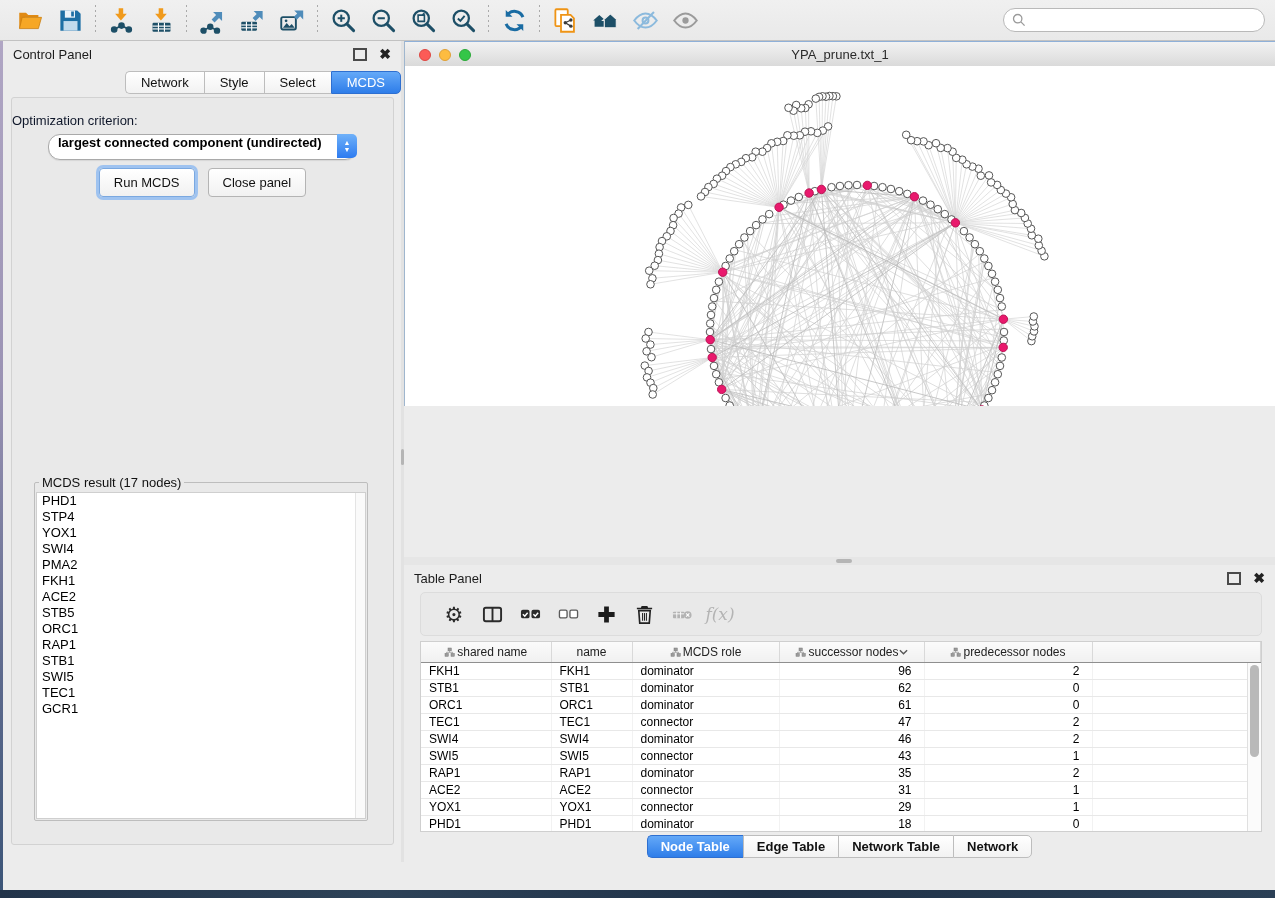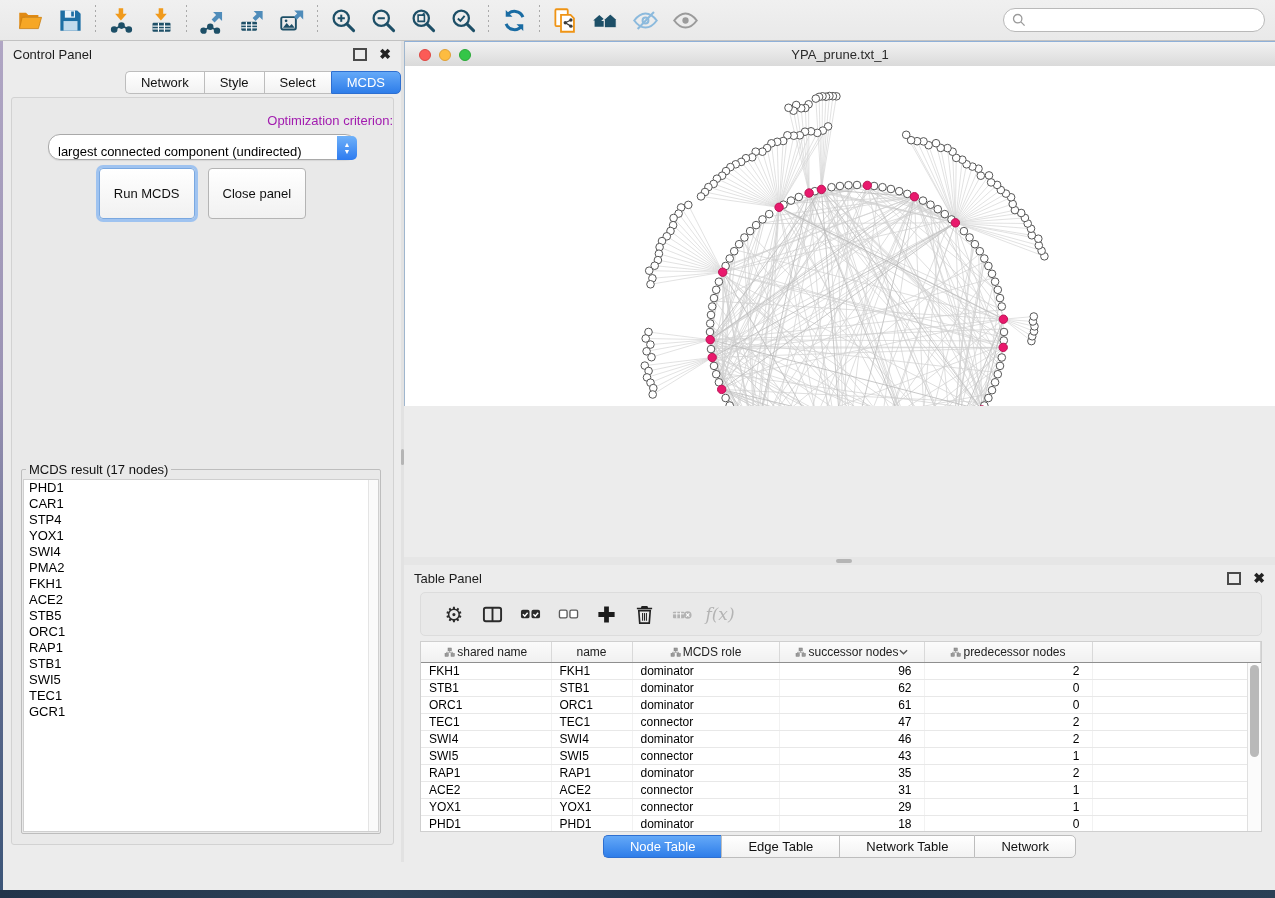--- a/index.html
+++ b/index.html
@@ -32,34 +32,34 @@
   .float-ico{width:10px;height:9px;border:2px solid #4a4a4a;margin-right:12px;}
   .close-ico{font-size:14px;font-weight:bold;color:#222;line-height:1;}
   .cp-tabs{display:flex;justify-content:flex-end;margin-top:4px;margin-left:24px;}
   .seg{font-size:13px;padding:3px 15px;background:linear-gradient(#fff,#f2f2f2);
     border:1px solid #bdbdbd;border-right:none;color:#111;cursor:default;}
   .seg:first-child{border-radius:5px 0 0 5px;}
   .seg:last-child{border-radius:0 5px 5px 0;border-right:1px solid #bdbdbd;}
   .seg.active{background:linear-gradient(#64a9f8,#2e7de9);color:#fff;border-color:#2e6fd0;}
   .panel-body{position:absolute;left:8px;right:7px;top:56px;bottom:17px;
     background:#e9e9e9;border:1px solid #d2d2d2;border-radius:3px;}
-  .opt-label{text-align:right;font-size:13px;margin-top:15px;color:#a21caf;}
+  .opt-label{text-align:left;font-size:13px;margin-top:15px;color:#0f172a;}
   .dropdown{position:absolute;left:36px;right:36px;top:36px;height:24px;background:#fff;
-    border:1px solid #a9a9a9;border-radius:12px;display:flex;align-items:flex-end;font-size:13px;
-    box-shadow:0 1px 1px rgba(0,0,0,.08);}
+    border:1px solid #a9a9a9;border-radius:12px;display:flex;align-items:flex-start;font-size:13px;
+    box-shadow:0 1px 1px rgba(0,0,0,.08);font-weight:bold;}
   .dropdown .dd-text{flex:1;padding-left:9px;white-space:nowrap;overflow:hidden;}
   .dd-cap{width:20px;height:24px;margin:-1px -1px -1px 0;border-radius:0 5px 5px 0;
     background:linear-gradient(#6fb1f9,#2d7bf0);display:flex;flex-direction:column;
     align-items:center;justify-content:center;gap:1px;}
   .dd-cap span{color:#fff;font-size:7px;line-height:6px;}
   .btn-row{position:absolute;top:70px;left:0;right:0;display:flex;justify-content:center;gap:13px;}
-  .mac-btn{font-size:13px;font-family:"Liberation Sans",sans-serif;padding:17px 14px;
+  .mac-btn{font-size:13px;font-family:"Liberation Sans",sans-serif;padding:6px 14px;
     background:linear-gradient(#fff,#f1f1f1);border:1px solid #b4b4b4;border-radius:4px;color:#111;}
   .mac-btn.focused{box-shadow:0 0 0 3px rgba(110,170,245,.6);border-color:#7aa8e0;}
-  fieldset.mcds{position:absolute;left:5px;right:8px;top:360px;bottom:6px;margin:4px;padding:0;
+  fieldset.mcds{position:absolute;left:5px;right:8px;top:360px;bottom:6px;margin:17px;padding:0;
     border:1px solid #bdbdbd;border-radius:2px;}
   fieldset.mcds legend{font-size:13px;color:#111;margin-left:4px;padding:0 3px;}
   .result-list{position:absolute;left:1px;right:1px;top:2px;bottom:1px;background:#fff;
     border:1px solid #cfcfcf;overflow:hidden;font-size:13px;line-height:16px;}
   .result-list .item{padding-left:5px;color:#000;}
   .list-scroll{position:absolute;right:0;top:0;bottom:0;width:9px;background:#fafafa;border-left:1px solid #e4e4e4;}
 
   
   .v-splitter{position:absolute;left:401px;top:41px;width:3px;bottom:36px;background:#e2e2e2;z-index:20;}
   .v-grip{position:absolute;left:0;top:408px;width:3px;height:16px;background:#b5b5b5;border-radius:2px;}
@@ -99,21 +99,21 @@
   .node-table th svg.site{width:11px;height:11px;flex:none;margin-right:2px;}
   .node-table th svg.chev{width:9px;height:6px;flex:none;}
   .node-table td{height:16px;font-size:12px;color:#000;padding:0 8px;
     border-bottom:1px solid #e8e8e8;border-right:1px solid #f2f2f2;
     white-space:nowrap;overflow:hidden;}
   .node-table td.num{text-align:right;padding-right:12px;}
   .tscroll{position:absolute;right:0;top:21px;bottom:0;width:13px;background:#fbfbfb;border-left:1px solid #e0e0e0;}
   .tthumb{position:absolute;left:2px;right:2px;top:2px;height:55%;background:#b9b9b9;border-radius:5px;}
 
   .table-tabs{position:absolute;left:0;right:0;bottom:4px;display:flex;justify-content:center;}
-  .table-tabs .seg{padding:3px 26px;}
+  .table-tabs .seg{padding:3px 13px;font-weight:bold;}
 
   
   .statusbar{position:absolute;left:0;right:0;bottom:8px;height:28px;background:#ececec;
     border-top:1px solid #c5c5c5;display:flex;align-items:center;padding:0 10px;box-sizing:border-box;z-index:35;}
   .sb-btn{width:26px;height:22px;border:1px solid #c0c0c0;background:linear-gradient(#fcfcfc,#f0f0f0);
     border-radius:3px;display:flex;align-items:center;justify-content:center;}
   .sb-btn svg{width:16px;height:16px;}
   .memory-btn{margin-left:auto;height:24px;border:1px solid #bdbdbd;background:linear-gradient(#fcfcfc,#f1f1f1);
     border-radius:3px;display:flex;align-items:center;gap:6px;padding:0 10px;font-size:13px;color:#111;}
   .mem-dot{width:12px;height:12px;border-radius:50%;background:#259b37;border:1px solid #1d7d2c;box-sizing:border-box;}
@@ -309,21 +309,20 @@
       </div>
       <div class="btn-row">
         <button class="mac-btn focused">Run MCDS</button>
         <button class="mac-btn">Close panel</button>
       </div>
       <fieldset class="mcds">
         <legend>MCDS result (17 nodes)</legend>
         <div class="result-list" id="mcds-list">
           <div class="list-scroll"></div>
         <div class="item">PHD1</div>
-            <div class="item">CAR1</div>
             <div class="item">STP4</div>
             <div class="item">YOX1</div>
             <div class="item">SWI4</div>
             <div class="item">PMA2</div>
             <div class="item">FKH1</div>
             <div class="item">ACE2</div>
             <div class="item">STB5</div>
             <div class="item">ORC1</div>
             <div class="item">RAP1</div>
             <div class="item">STB1</div>

